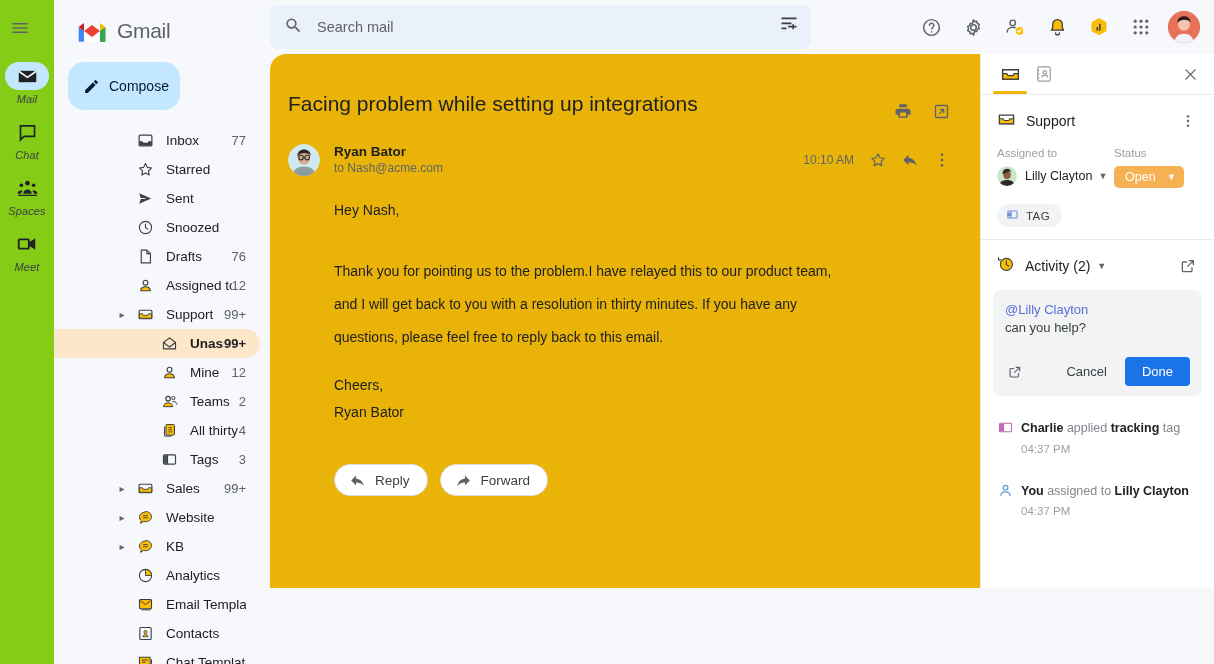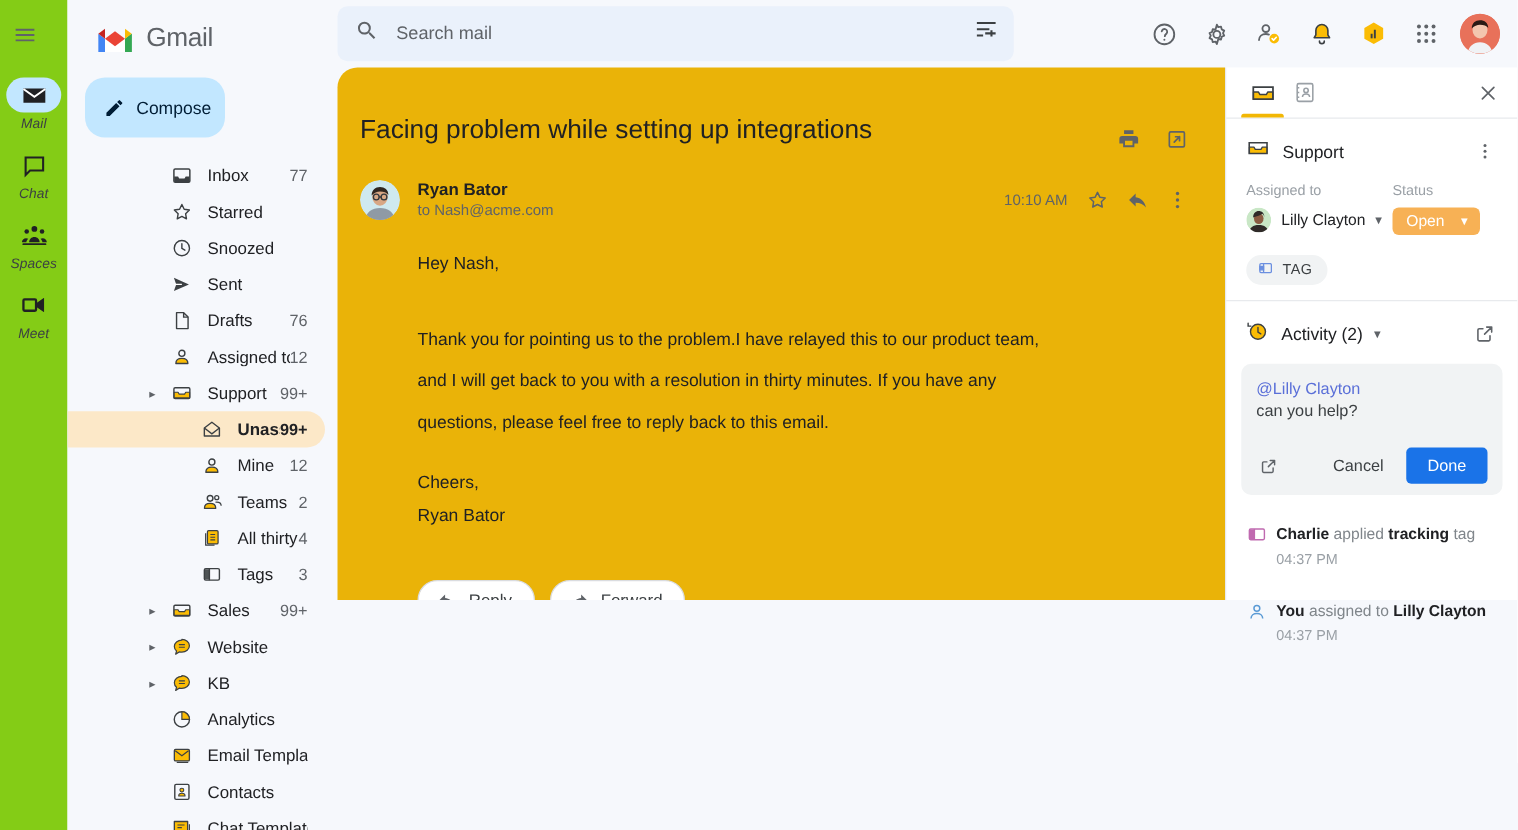--- a/index.html
+++ b/index.html
@@ -58,21 +58,21 @@
     width: 20px; text-align: center; font-size: 10px; color: #5f6368;
     flex: 0 0 20px; margin-left: 58px;
   }
   .nav-caret.nochild { visibility: hidden; }
   .nav-ico { width: 26px; flex: 0 0 26px; display: flex; align-items: center; justify-content: center; }
   .nav-label { flex: 1; padding-left: 8px; white-space: nowrap; overflow: hidden; }
   .nav-count { font-size: 13px; color: #5f6368; padding-right: 14px; }
   .nav-row.sub .nav-caret { margin-left: 82px; }
 
   
-  .main { flex: 1; height: 480px; display: flex; flex-direction: column; background: #f6f8fc; }
+  .main { flex: 1; height: 588px; display: flex; flex-direction: column; background: #f6f8fc; }
   .topbar { height: 54px; display: flex; align-items: center; padding: 0 8px 0 0; }
   .search {
     flex: 0 0 auto; width: 541px; height: 44px; background: #eaf1fb; border-radius: 8px;
     display: flex; align-items: center; padding: 0 12px 0 14px; margin-left: 0;
   }
   .search input {
     flex: 1; border: none; outline: none; background: transparent;
     font-size: 14.5px; color: #202124; margin-left: 14px;
     font-family: "Liberation Sans", sans-serif;
   }
@@ -319,36 +319,36 @@
               <path d="M12 3.6l2.6 5.4 5.9.8-4.3 4.2 1 5.9-5.2-2.8-5.2 2.8 1-5.9L3.5 9.8l5.9-.8z" fill="none" stroke="#3c4043" stroke-width="1.6" stroke-linejoin="round"></path>
             </svg>
           </span>
           <span class="nav-label">Starred</span>
           <span class="nav-count"></span>
         </div>
         <div class="nav-row">
           <span class="nav-caret nochild">▸</span>
           <span class="nav-ico">
             <svg width="17" height="17" viewBox="0 0 24 24">
+              <path d="M3 4.5l17 7.5-17 7.5 2.6-7.5z" fill="#3c4043"></path>
+              <path d="M3 12h9" stroke="#fff" stroke-width="1.3"></path>
+            </svg>
+          </span>
+          <span class="nav-label">Sent</span>
+          <span class="nav-count"></span>
+        </div>
+        <div class="nav-row">
+          <span class="nav-caret nochild">▸</span>
+          <span class="nav-ico">
+            <svg width="17" height="17" viewBox="0 0 24 24">
               <circle cx="12" cy="12" r="8.6" fill="none" stroke="#3c4043" stroke-width="1.6"></circle>
               <path d="M12 7v5.3l3.4 2" fill="none" stroke="#3c4043" stroke-width="1.6" stroke-linecap="round"></path>
             </svg>
           </span>
           <span class="nav-label">Snoozed</span>
-          <span class="nav-count"></span>
-        </div>
-        <div class="nav-row">
-          <span class="nav-caret nochild">▸</span>
-          <span class="nav-ico">
-            <svg width="17" height="17" viewBox="0 0 24 24">
-              <path d="M3 4.5l17 7.5-17 7.5 2.6-7.5z" fill="#3c4043"></path>
-              <path d="M3 12h9" stroke="#fff" stroke-width="1.3"></path>
-            </svg>
-          </span>
-          <span class="nav-label">Sent</span>
           <span class="nav-count"></span>
         </div>
         <div class="nav-row">
           <span class="nav-caret nochild">▸</span>
           <span class="nav-ico">
             <svg width="17" height="17" viewBox="0 0 24 24">
               <path d="M6 3h8l5 5v13H6z" fill="none" stroke="#3c4043" stroke-width="1.6" stroke-linejoin="round"></path>
               <path d="M14 3v5h5" fill="none" stroke="#3c4043" stroke-width="1.6"></path>
             </svg>
           </span>

